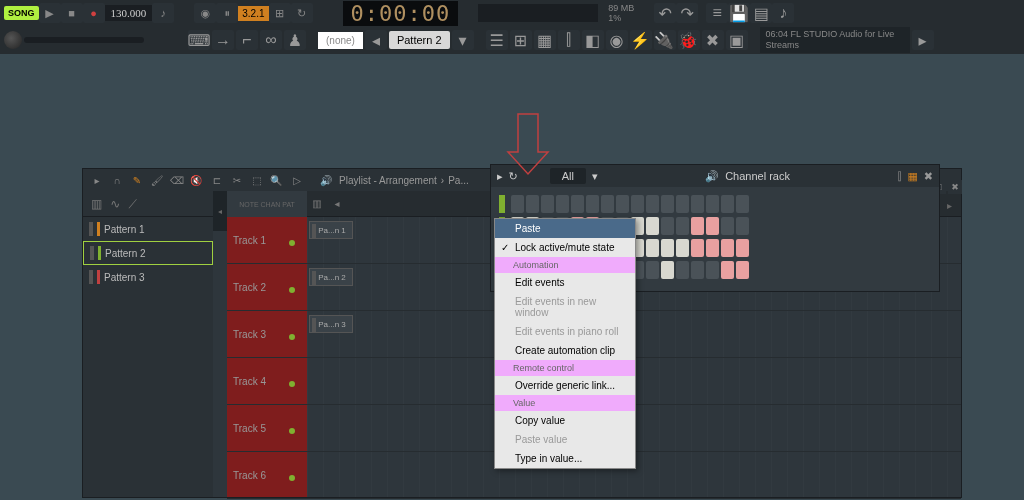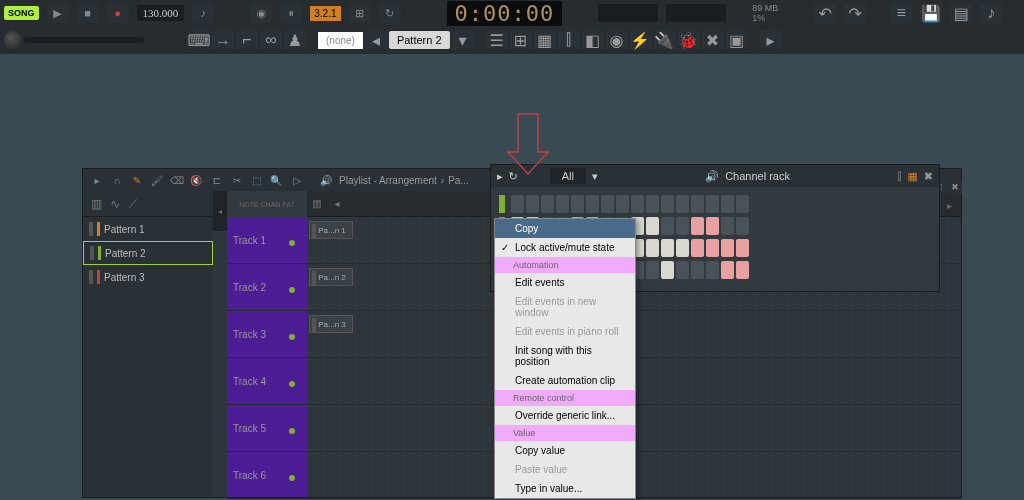--- a/index.html
+++ b/index.html
@@ -1,19 +1,19 @@
 <!DOCTYPE html>
 <html><head>
 <meta charset="utf-8">
 <style>
 * { margin: 0; padding: 0; box-sizing: border-box; font-family: Arial, sans-serif; user-select: none; }
 body { background: #3a4a52; width: 1024px; height: 500px; overflow: hidden; position: relative; }
 
 
-.top-toolbar { background: #262c30; height: 26px; display: flex; align-items: center; gap: 8px; padding: 0 4px; }
+.top-toolbar { background: #262c30; height: 26px; display: flex; align-items: center; gap: 0; padding: 0 4px; }
 .song-btn { background: #b0f040; color: #000; font-size: 9px; font-weight: bold; padding: 2px 4px; border-radius: 2px; }
 .tool-btn { width: 22px; height: 20px; background: #2a3136; display: flex; align-items: center; justify-content: center; color: #888; font-size: 11px; border-radius: 2px; }
 .tool-btn.rec { color: #d04040; }
 .tempo-display { background: #1a1e22; color: #ccc; font-size: 11px; padding: 2px 6px; font-family: Liberation Serif, serif; }
 .beat-display { background: #d08020; color: #000; font-size: 10px; padding: 2px 4px; }
 .time-display { background: #0a0c0e; color: #b09060; font-size: 22px; font-family: monospace; padding: 0 8px; letter-spacing: 1px; }
 .meter-box { width: 60px; height: 18px; background: #1a1e22; }
 .memory-display { font-size: 9px; color: #888; }
 .toolbar-icon { width: 22px; height: 20px; background: #2a3136; display: flex; align-items: center; justify-content: center; color: #999; border-radius: 2px; }
 
@@ -36,21 +36,21 @@
 .pattern-tab { color: #777; font-size: 12px; }
 .pattern-list-item { height: 24px; display: flex; align-items: center; padding: 0 6px; color: #bbb; font-size: 10px; gap: 4px; }
 .pattern-list-item.selected { border: 1px solid #a0d040; }
 .pattern-handle { width: 4px; height: 14px; background: #555; }
 .pattern-color { width: 3px; height: 14px; }
 .pc-orange { background: #d08020; }
 .pc-green { background: #80b030; }
 .pc-red { background: #c04040; }
 .collapse-btn { width: 14px; height: 40px; background: #1e2428; color: #666; display: flex; align-items: center; justify-content: center; font-size: 8px; }
 
-.track-headers { width: 80px; background: #4c1d95; }
+.track-headers { width: 80px; background: #7f1d1d; }
 .track-header-toolbar { height: 26px; background: #323a40; display: flex; align-items: center; justify-content: center; gap: 2px; font-size: 7px; color: #666; }
 .track-header { height: 47px; display: flex; align-items: center; padding: 0 6px; color: #999; font-size: 10px; border-bottom: 1px solid #262c30; }
 
 .track-area { flex: 1; background: #2e363c; position: relative; }
 .track-ruler { height: 26px; background: #262c30; border-bottom: 1px solid #1a1e22; display: flex; align-items: center; }
 .ruler-btn { width: 20px; height: 20px; color: #777; display: flex; align-items: center; justify-content: center; font-size: 10px; }
 .track-row { height: 47px; border-bottom: 1px solid #262c30; display: flex; align-items: center; position: relative; }
 .track-row::before { content: ''; position: absolute; left: -18px; top: 50%; width: 6px; height: 6px; border-radius: 50%; background: #80b030; }
 .track-grid-bg { position: absolute; inset: 26px 0 0 0; background-image: repeating-linear-gradient(90deg, #323a40 0, #323a40 1px, transparent 1px, transparent 16px); }
 .clip { position: absolute; height: 18px; background: #3a4248; border: 1px solid #555; color: #aaa; font-size: 8px; padding: 2px; top: 4px; width: 44px; overflow: hidden; }
@@ -135,20 +135,23 @@
   <div class="toolbar-icon">▦</div>
   <div class="toolbar-icon">⫿</div>
   <div class="toolbar-icon">◧</div>
   <div class="toolbar-icon">◉</div>
   <div class="toolbar-icon">⚡</div>
   <div class="toolbar-icon">🔌</div>
   <div class="toolbar-icon">🐞</div>
   <div class="toolbar-icon">✖</div>
   <div class="toolbar-icon">▣</div>
   <div style="width:8px"></div>
+  <div class="hint-panel">
+    <span>06:04</span> <span>FL STUDIO Audio for Live Streams</span>
+  </div>
   <div class="toolbar-icon">▸</div>
 </div>
 
 <div class="playlist-window">
   <div class="playlist-titlebar">
     <span class="icon-sm">▸</span>
     <span class="icon-sm">∩</span>
     <span class="icon-sm accent">✎</span>
     <span class="icon-sm">🖌</span>
     <span class="icon-sm">⌫</span>
@@ -321,27 +324,26 @@
 </div>
 
 <div class="small-window-controls">
   <div>–</div>
   <div>□</div>
   <div>✖</div>
 </div>
 <div style="position:absolute;right:72px;top:200px;color:#666;font-size:10px;z-index:3">▸</div>
 
 <div class="context-menu" id="context-menu">
-    <div class="menu-item highlighted">Copy</div>
+    <div class="menu-item highlighted">Paste</div>
     <div class="menu-item checked">Lock active/mute state</div>
     <div class="menu-header">Automation</div>
     <div class="menu-item">Edit events</div>
     <div class="menu-item disabled">Edit events in new window</div>
     <div class="menu-item disabled">Edit events in piano roll</div>
-    <div class="menu-item">Init song with this position</div>
     <div class="menu-item">Create automation clip</div>
     <div class="menu-header">Remote control</div>
     <div class="menu-item">Override generic link...</div>
     <div class="menu-header">Value</div>
     <div class="menu-item">Copy value</div>
     <div class="menu-item disabled">Paste value</div>
     <div class="menu-item">Type in value...</div>
   </div>
 
 <svg class="red-arrow" width="60" height="70">

